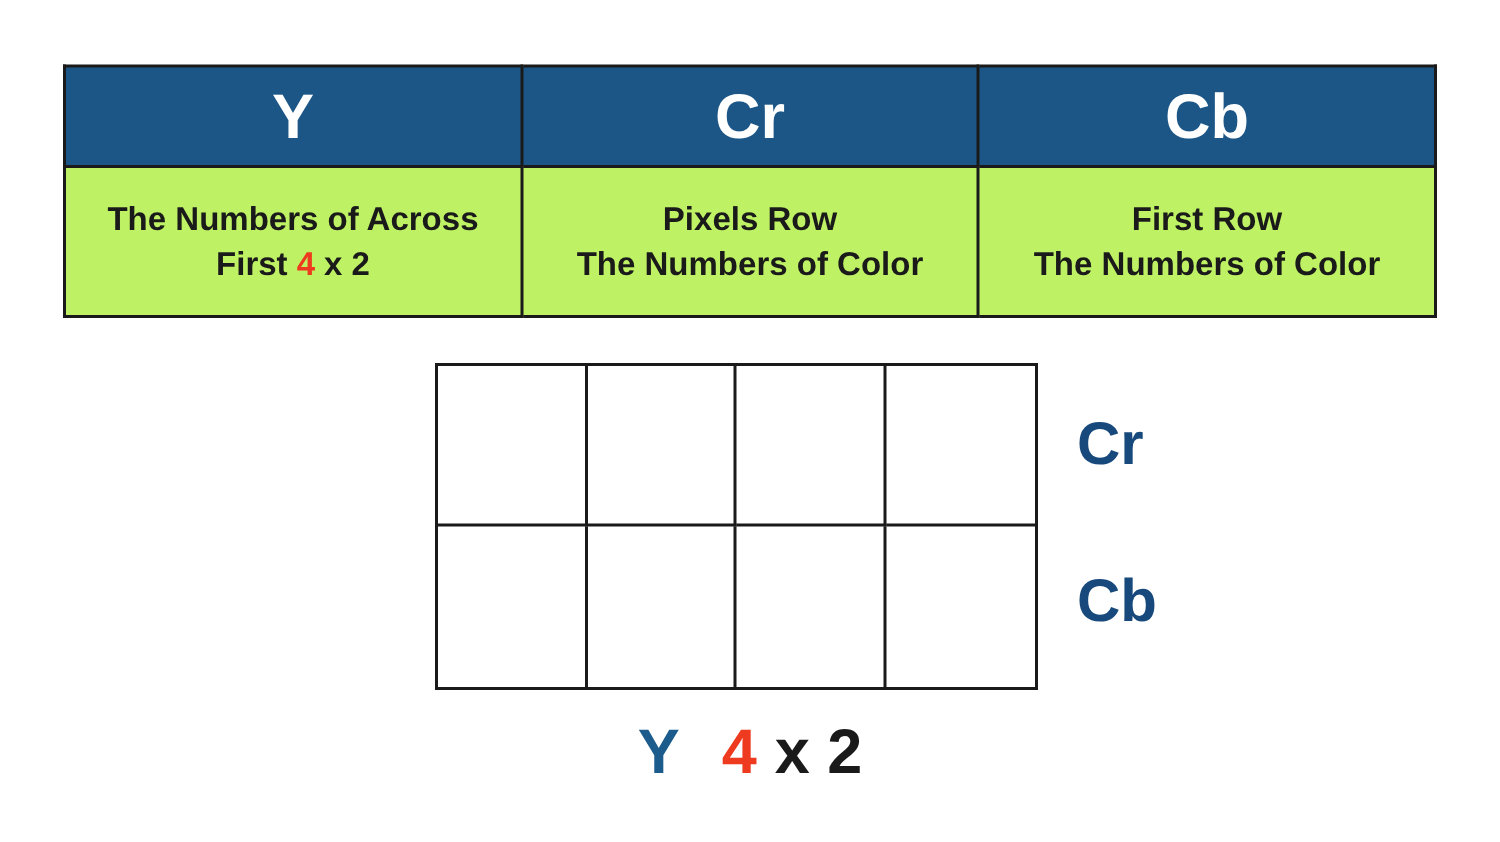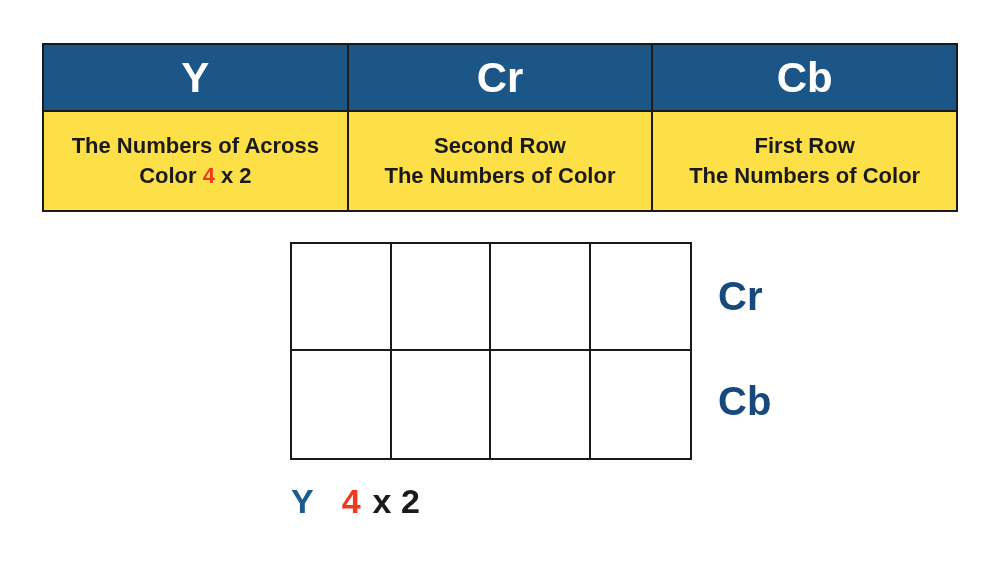--- a/index.html
+++ b/index.html
@@ -32,21 +32,21 @@
   .ycc-table th {
     height: 67px;
     background: #1b5687;
     color: #ffffff;
     font-size: 42px;
     font-weight: 700;
     line-height: 1;
   }
   .ycc-table td {
     height: 100px;
-    background: #fde047;
+    background: #bef264;
     color: #1a1a1a;
     font-size: 22px;
     font-weight: 700;
     line-height: 30px;
   }
   .red-num { color: #ee3a1e; }
   .inline-gap-left  { margin-left: 6px; }
   .inline-gap-right { margin-right: 6px; }
 
   
@@ -77,24 +77,25 @@
     font-size: 40px;
     font-weight: 700;
     line-height: 48px;
   }
   .row-label-cr { top: 272px; }
   .row-label-cb { top: 377px; }
 
   
   .grid-caption {
     position: absolute;
-    left: 291px;
+    left: 280px;
     top: 476px;
     width: 440px;
-    font-size: 34px;
+    text-align: center;
+    font-size: 42px;
     font-weight: 700;
     line-height: 50px;
     color: #1a1a1a;
     white-space: nowrap;
   }
   .caption-y {
     color: #1b5c8c;
     margin-right: 28px;
   }
   .caption-red { color: #ee3a1e; }
@@ -115,25 +116,25 @@
       <th>
         <span>Cb</span>
       </th>
     </tr>
   </thead>
   <tbody>
     <tr>
       <td>
         <div>The Numbers of Across</div>
         <div>
-          <span class="inline-gap-right">Color</span><span class="red-num">4</span><span class="inline-gap-left">x 2</span>
+          <span class="inline-gap-right">First</span><span class="red-num">4</span><span class="inline-gap-left">x 2</span>
         </div>
       </td>
       <td>
-        <div>Second Row</div>
+        <div>Pixels Row</div>
         <div>The Numbers of Color</div>
       </td>
       <td>
         <div>First Row</div>
         <div>The Numbers of Color</div>
       </td>
     </tr>
   </tbody>
 </table>
 

